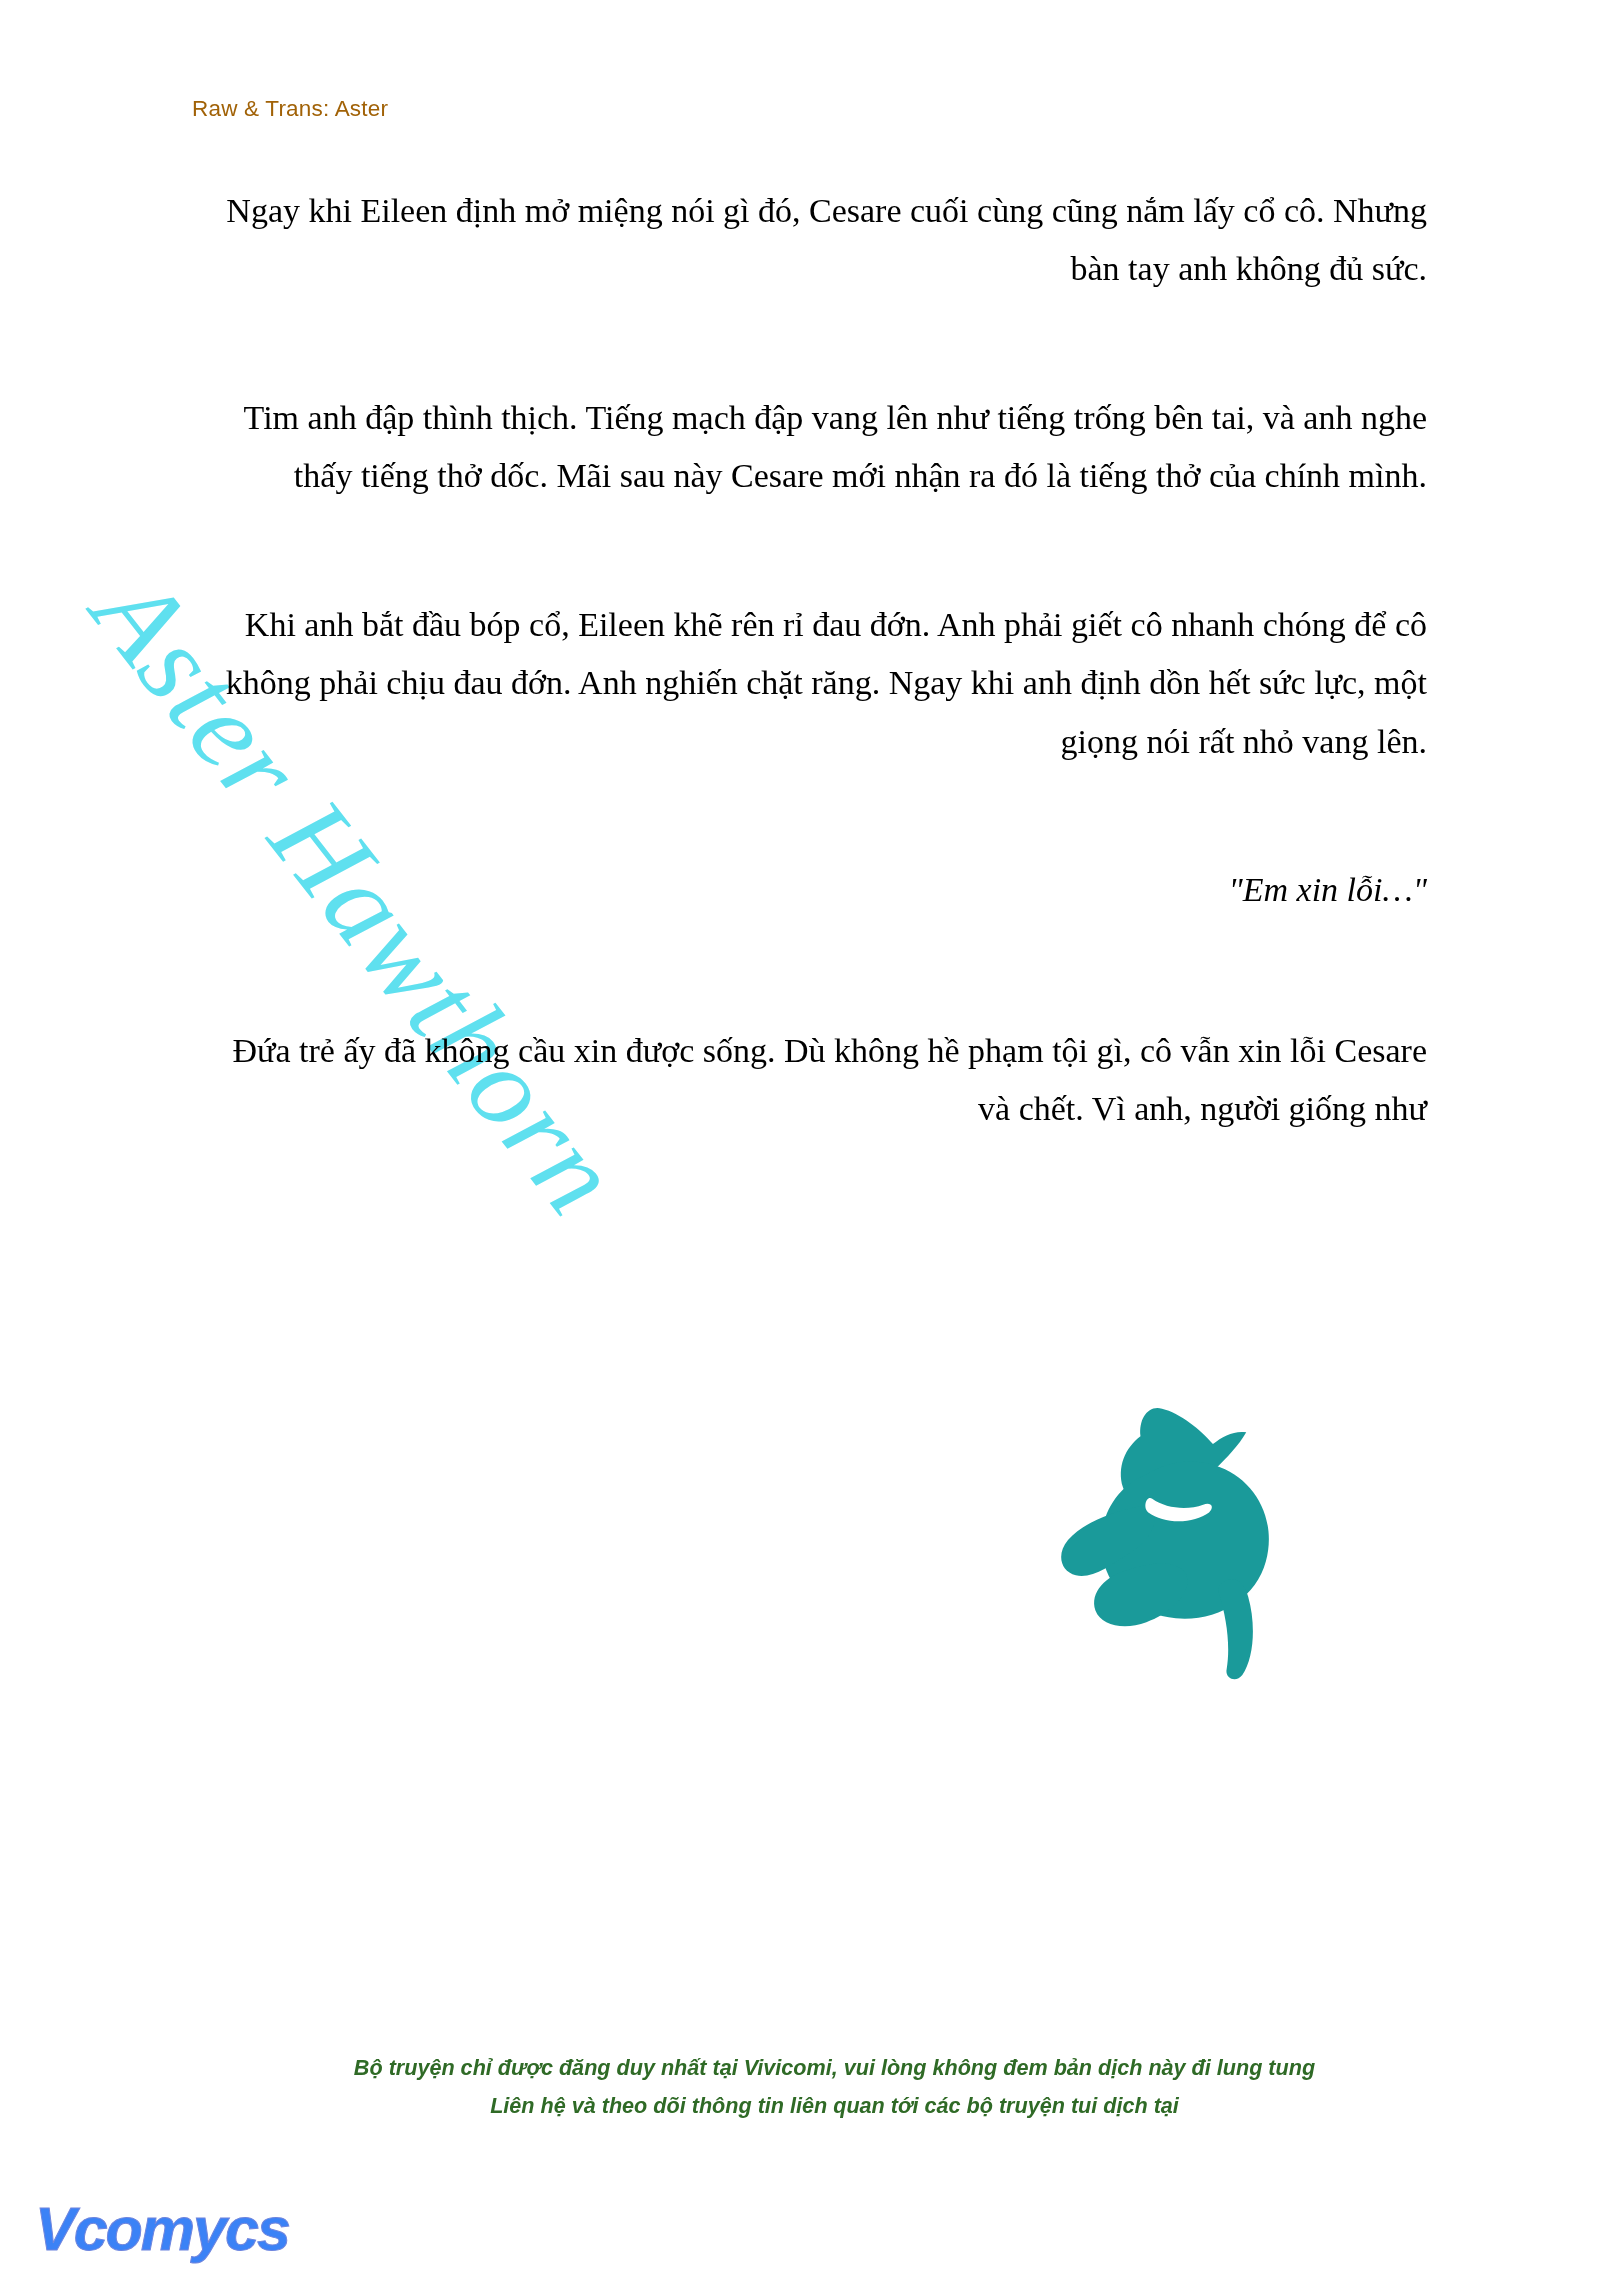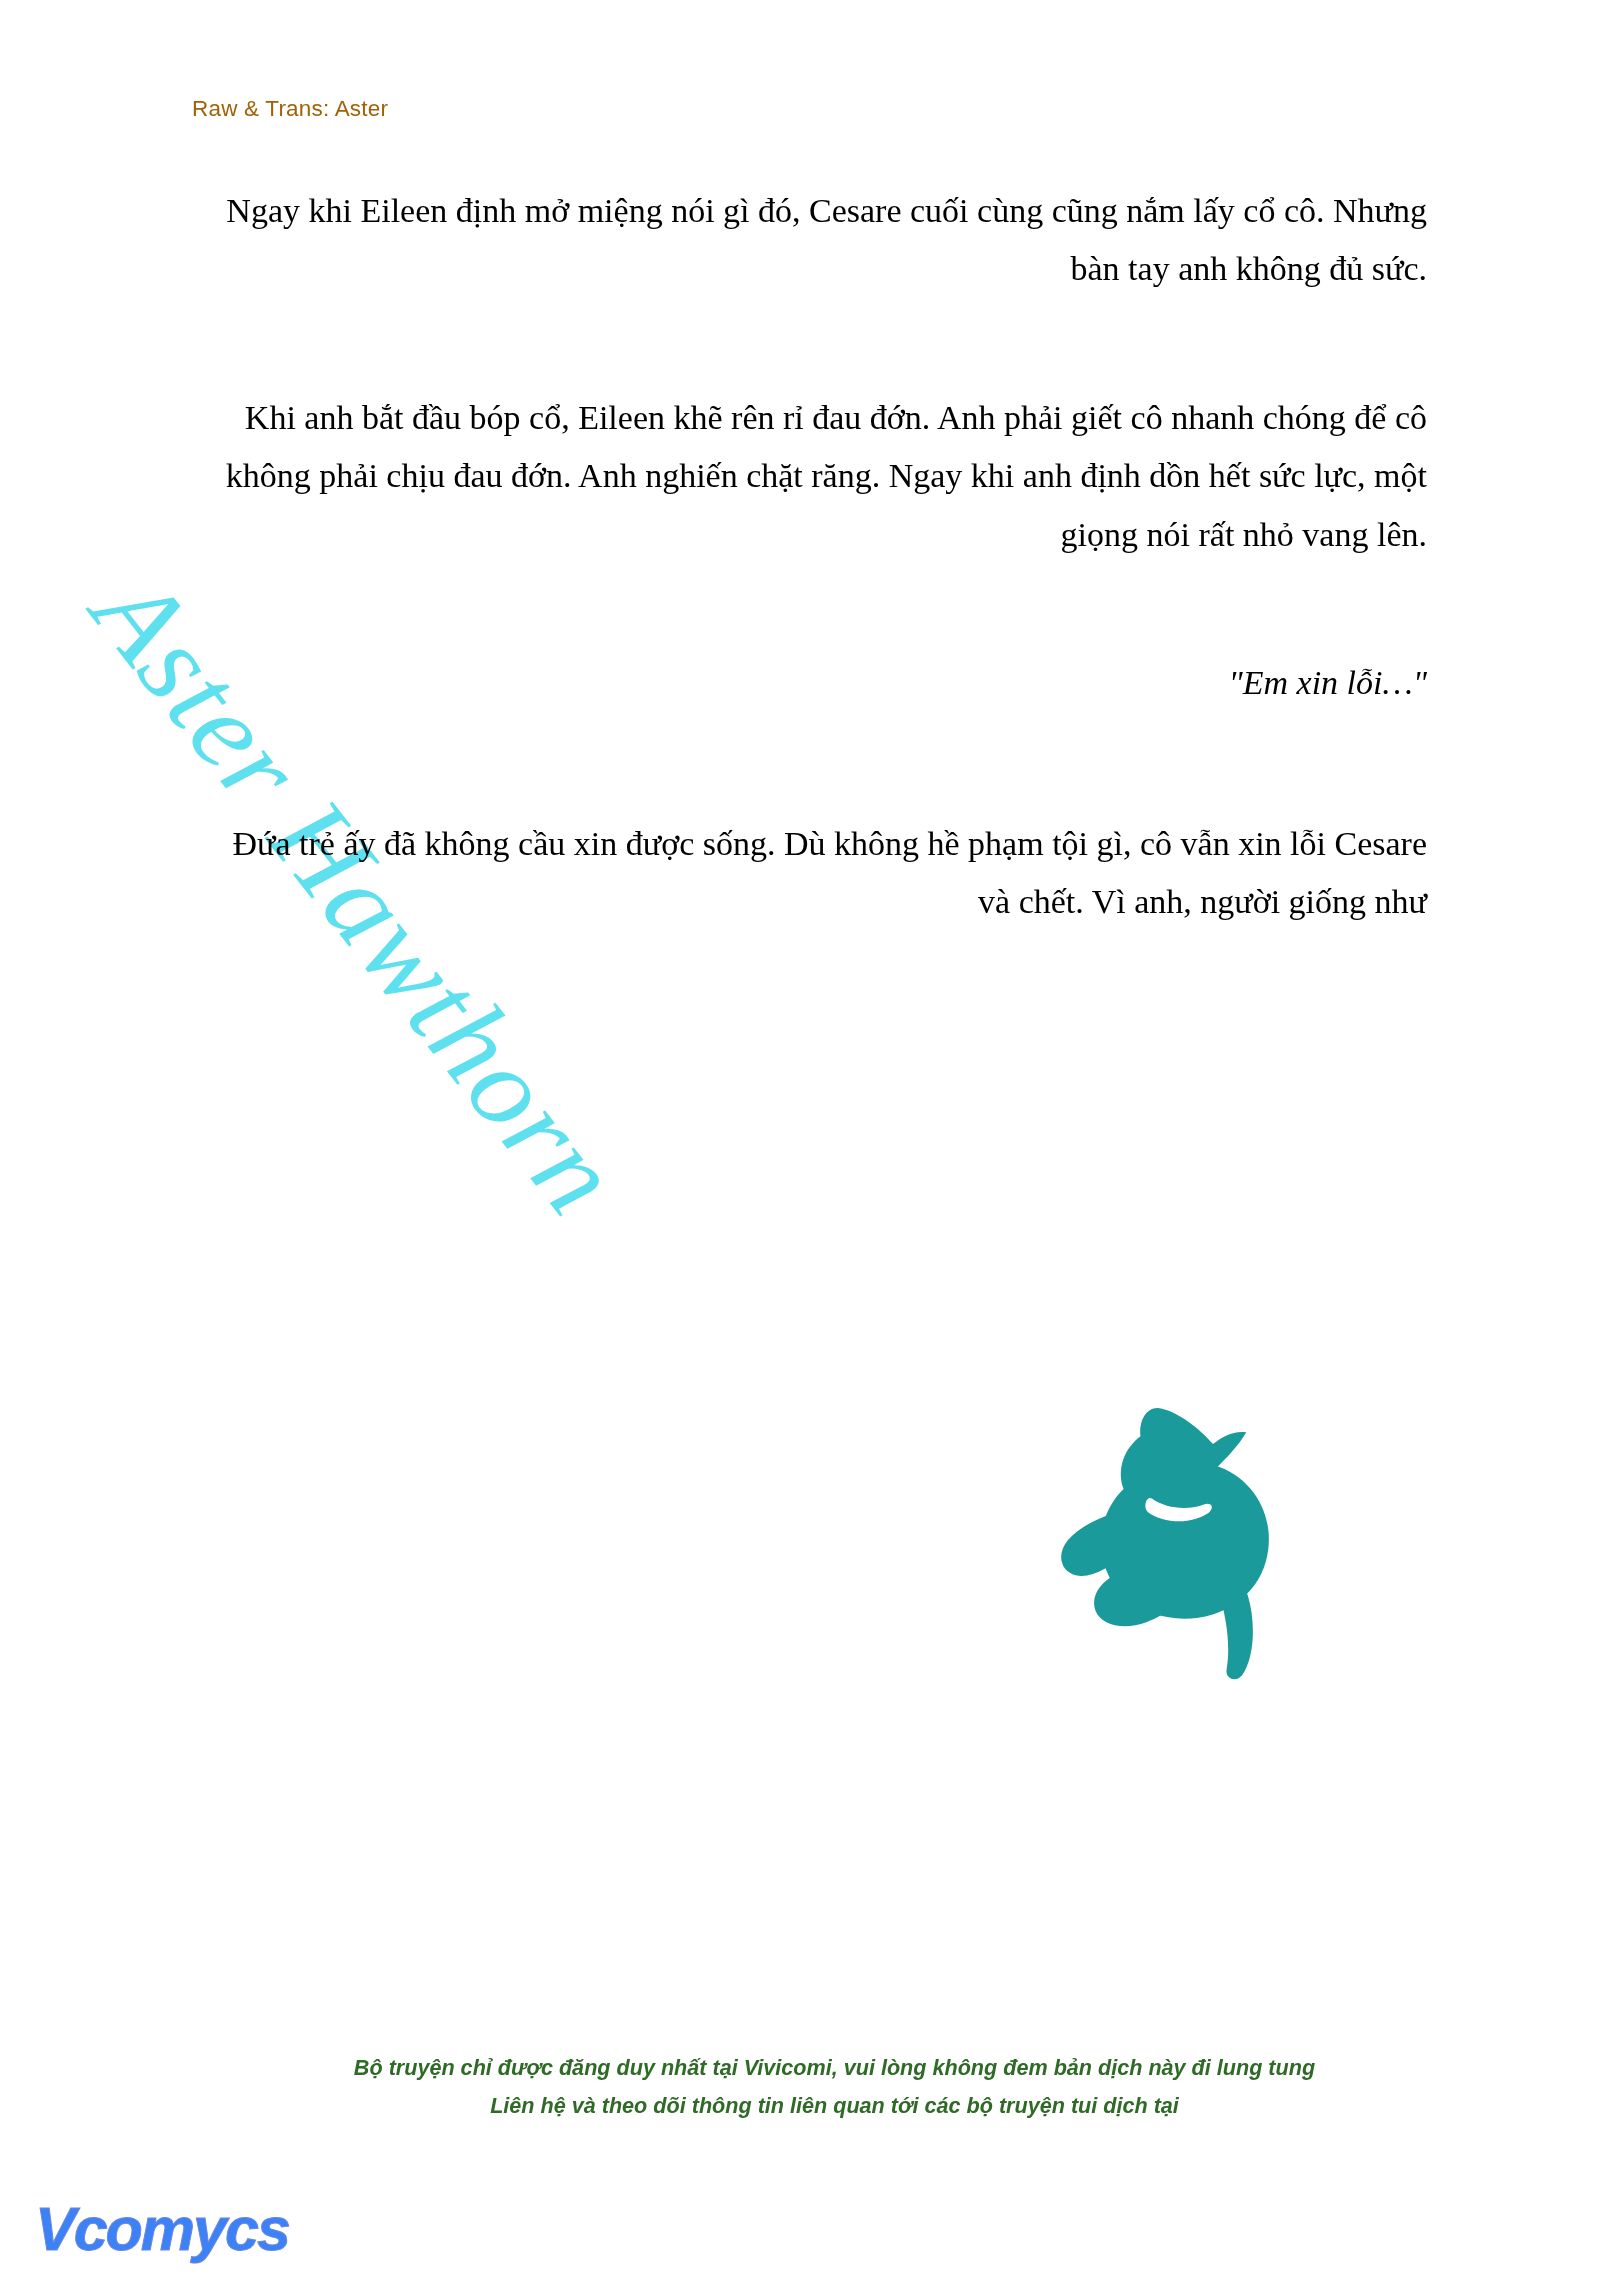--- a/index.html
+++ b/index.html
@@ -119,20 +119,21 @@
 <body>
 
 <div class="page">
 
   <div class="doc-header">Raw &amp; Trans: Aster</div>
 
   <div class="watermark">Aster Hawthorn</div>
 
   <div class="body-col">
     <p class="para gap-lg">Ngay khi Eileen định mở miệng nói gì đó, Cesare cuối cùng cũng nắm lấy cổ cô. Nhưng bàn tay anh không đủ sức.</p>
+    <p class="para gap-lg">Tim anh đập thình thịch. Tiếng mạch đập vang lên như tiếng trống bên tai, và anh nghe thấy tiếng thở dốc. Mãi sau này Cesare mới nhận ra đó là tiếng thở của chính mình.</p>
     <p class="para gap-lg">Khi anh bắt đầu bóp cổ, Eileen khẽ rên rỉ đau đớn. Anh phải giết cô nhanh chóng để cô không phải chịu đau đớn. Anh nghiến chặt răng. Ngay khi anh định dồn hết sức lực, một giọng nói rất nhỏ vang lên.</p>
     <p class="para quote">"Em xin lỗi…"</p>
     <p class="para">Đứa trẻ ấy đã không cầu xin được sống. Dù không hề phạm tội gì, cô vẫn xin lỗi Cesare và chết. Vì anh, người giống như</p>
   </div>
 
   <svg class="cat-mascot" viewBox="0 0 270 290">
     <g fill="#1a9a9a">
 
       <path d="M110 12 C96 8 86 22 88 40 C72 52 64 72 70 92 C78 116 104 126 128 120
                C154 114 170 94 166 72 C176 62 188 50 196 36 C184 34 172 40 162 48

